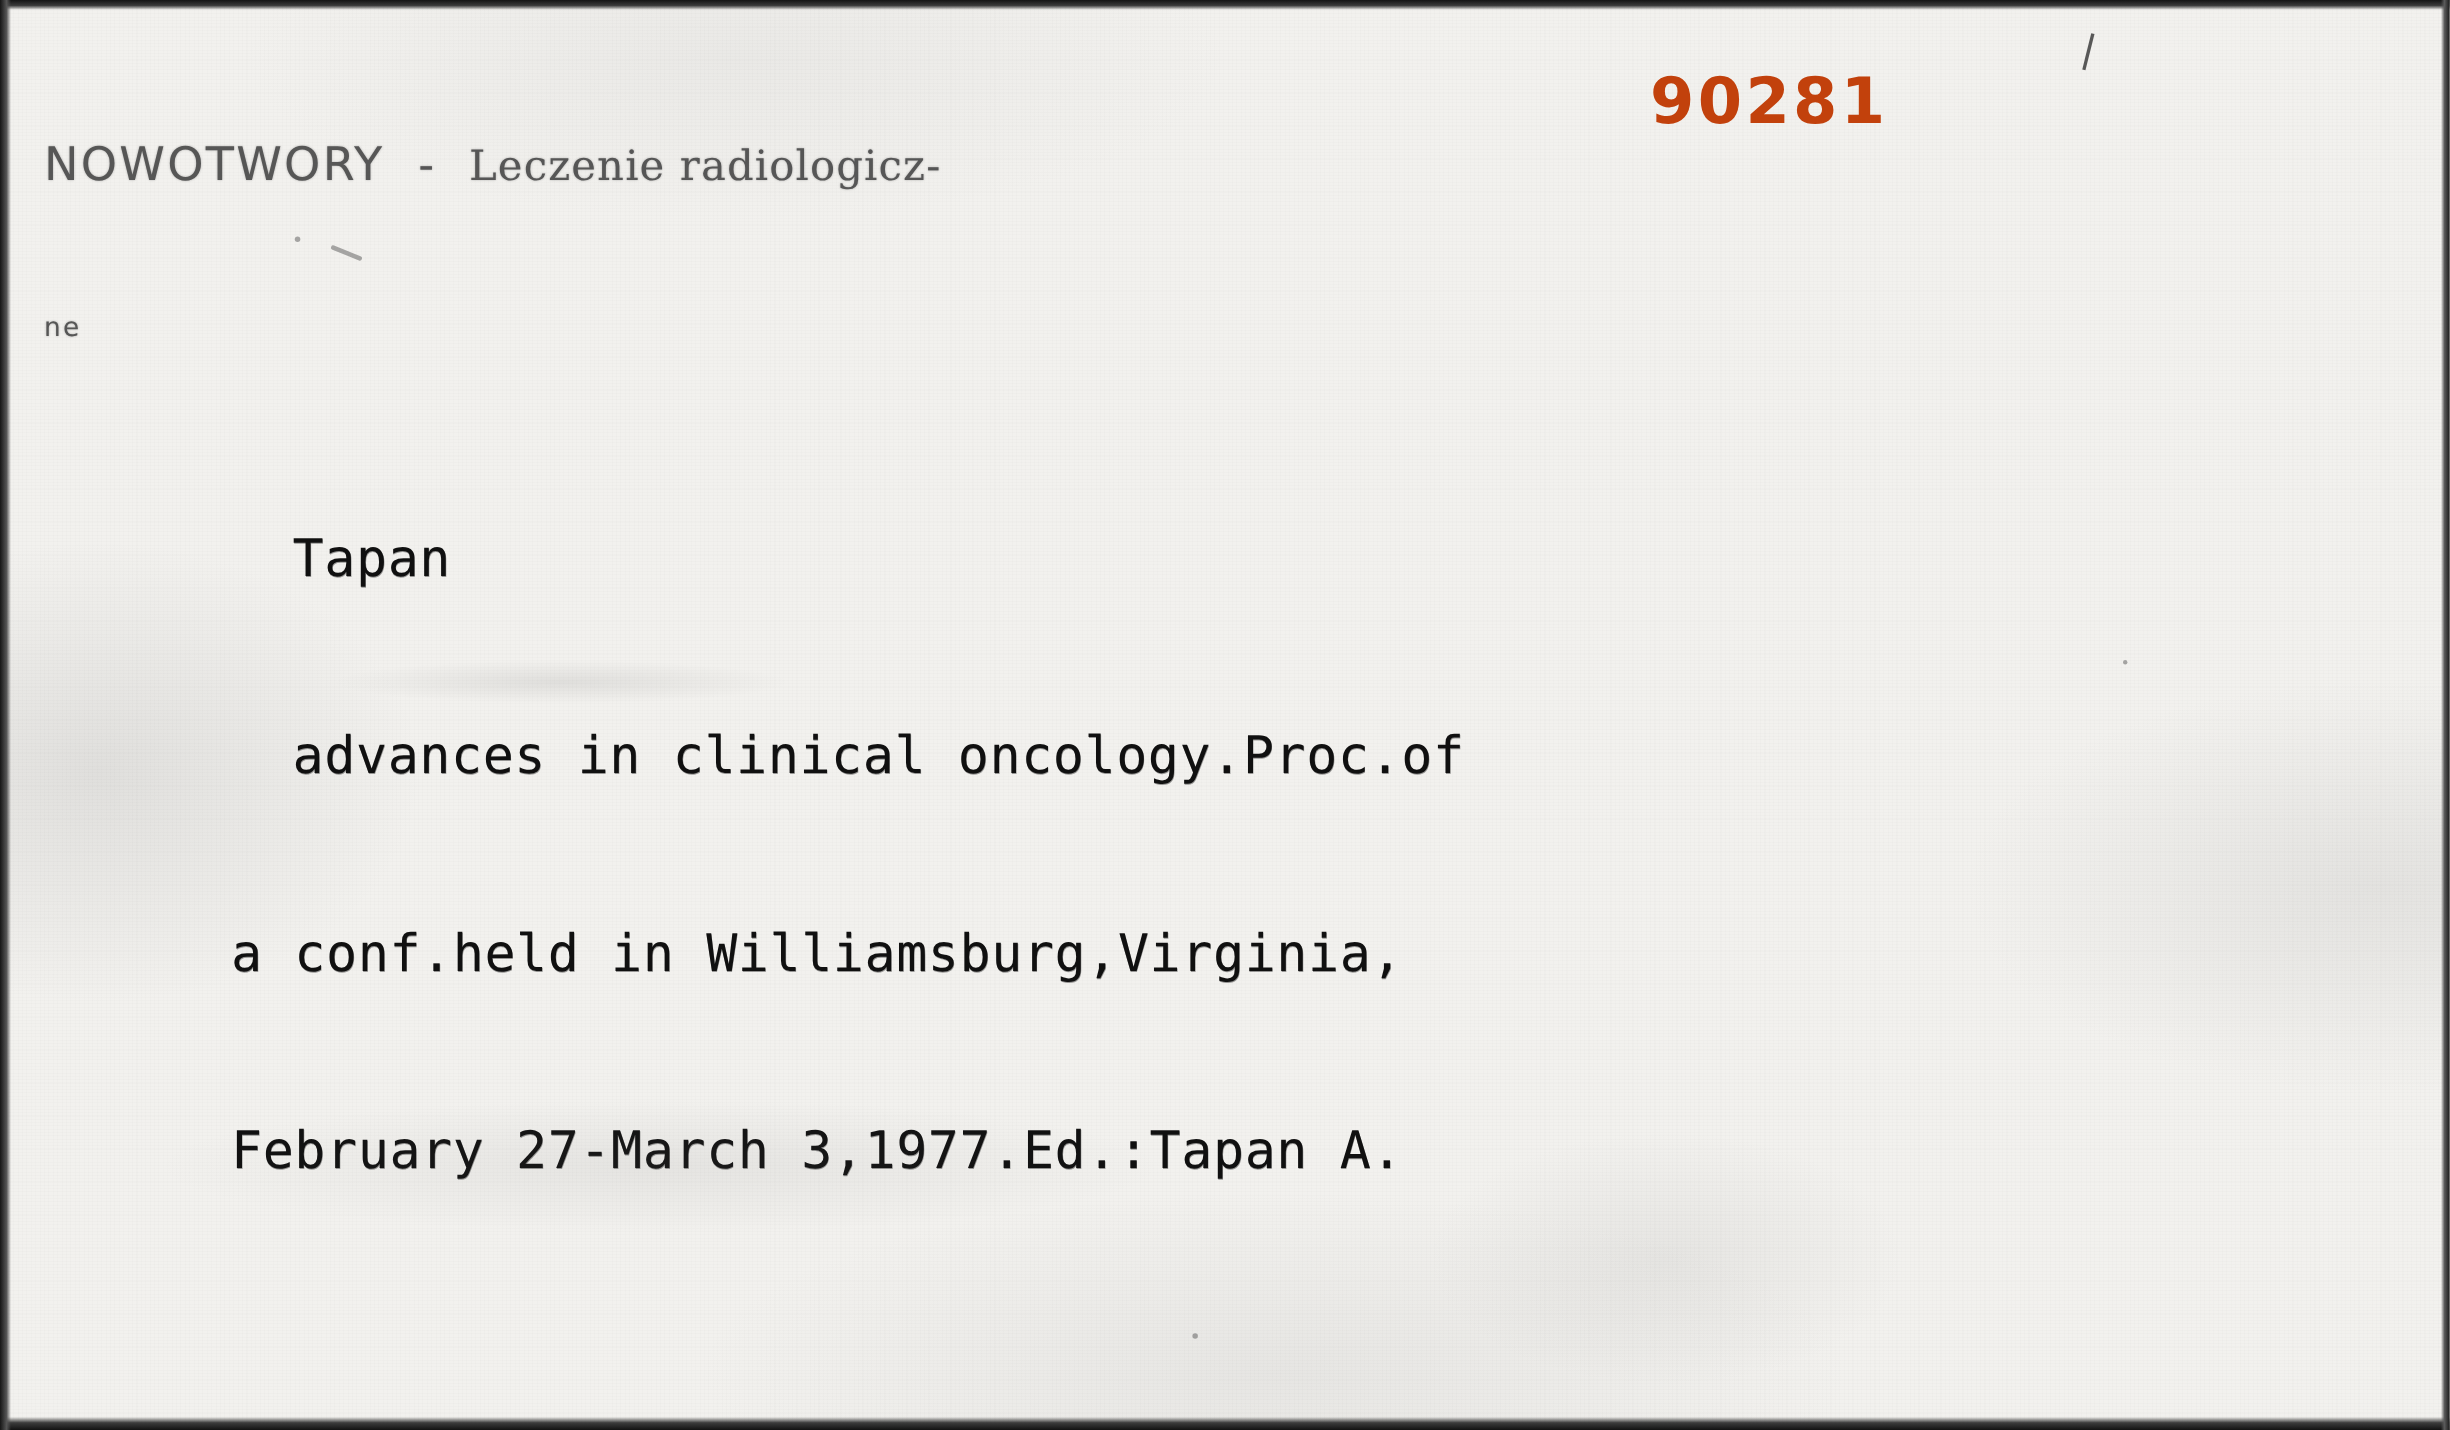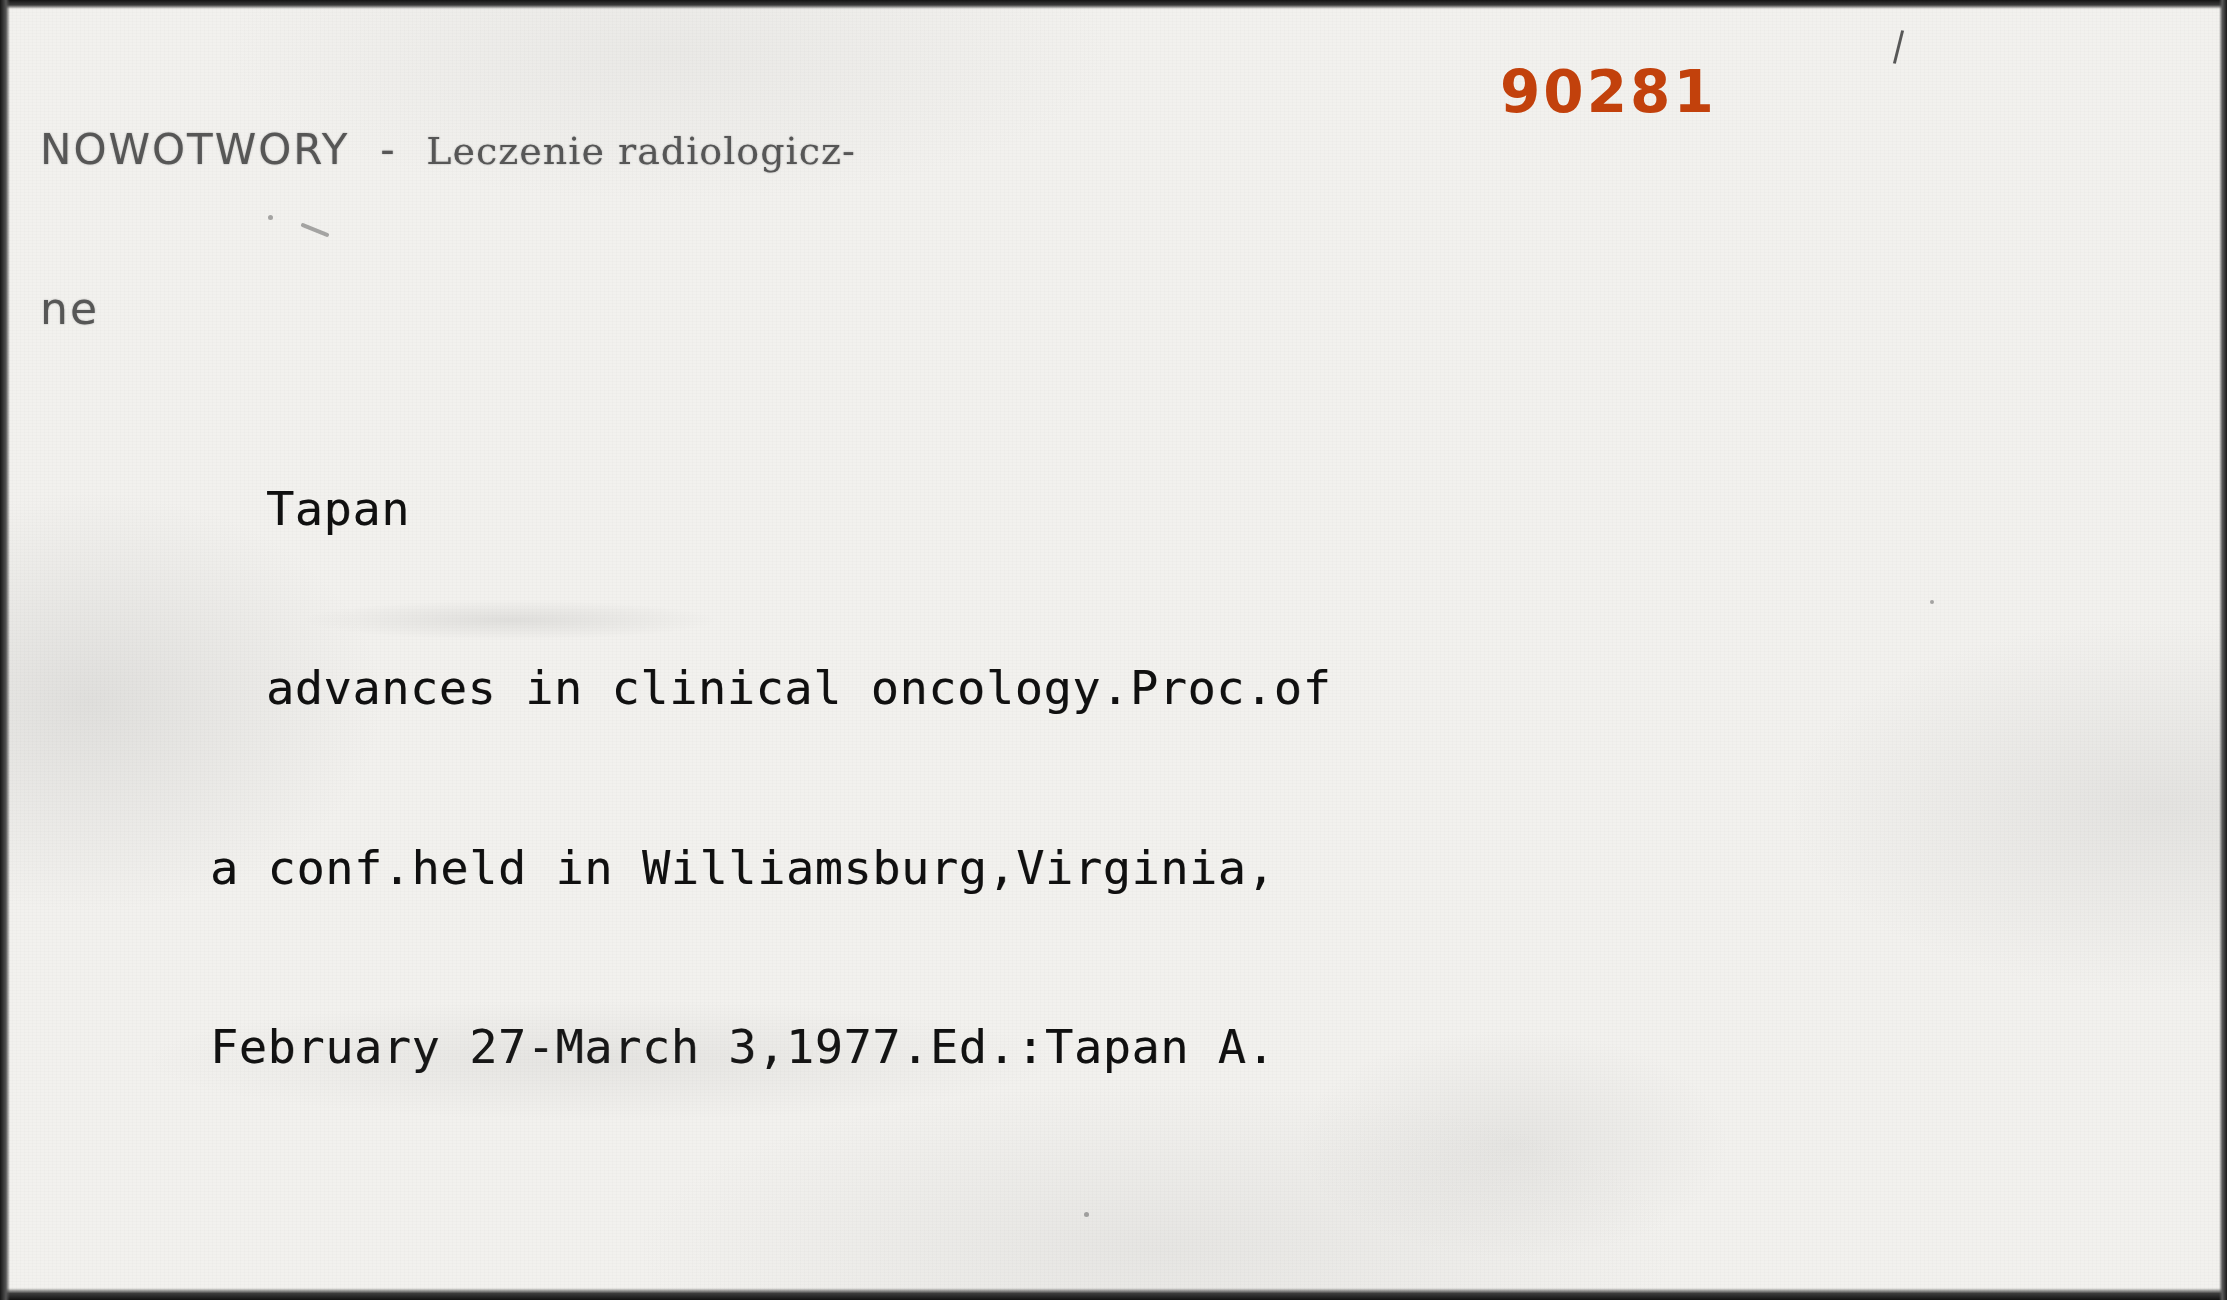--- a/index.html
+++ b/index.html
@@ -74,21 +74,21 @@
     color: #4a4a4a;
     font-family: "DejaVu Sans", sans-serif;
     font-size: 42px;
     letter-spacing: 2px;
     line-height: 1.22;
     white-space: pre;
     text-shadow: 0 0 2px rgba(90,90,90,0.5);
     opacity: 0.92;
   }
   .hw-line1 { display: block; }
-  .hw-line2 { display: block; margin-top: 4px; font-size: 44px; }
+  .hw-line2 { display: block; margin-top: 4px; font-size: 24px; }
   .hw-dash {
     font-size: 40px;
     letter-spacing: 1px;
   }
   .hw-cursive {
     font-family: "DejaVu Serif", serif;
     font-size: 38px;
     letter-spacing: 1px;
   }
 

